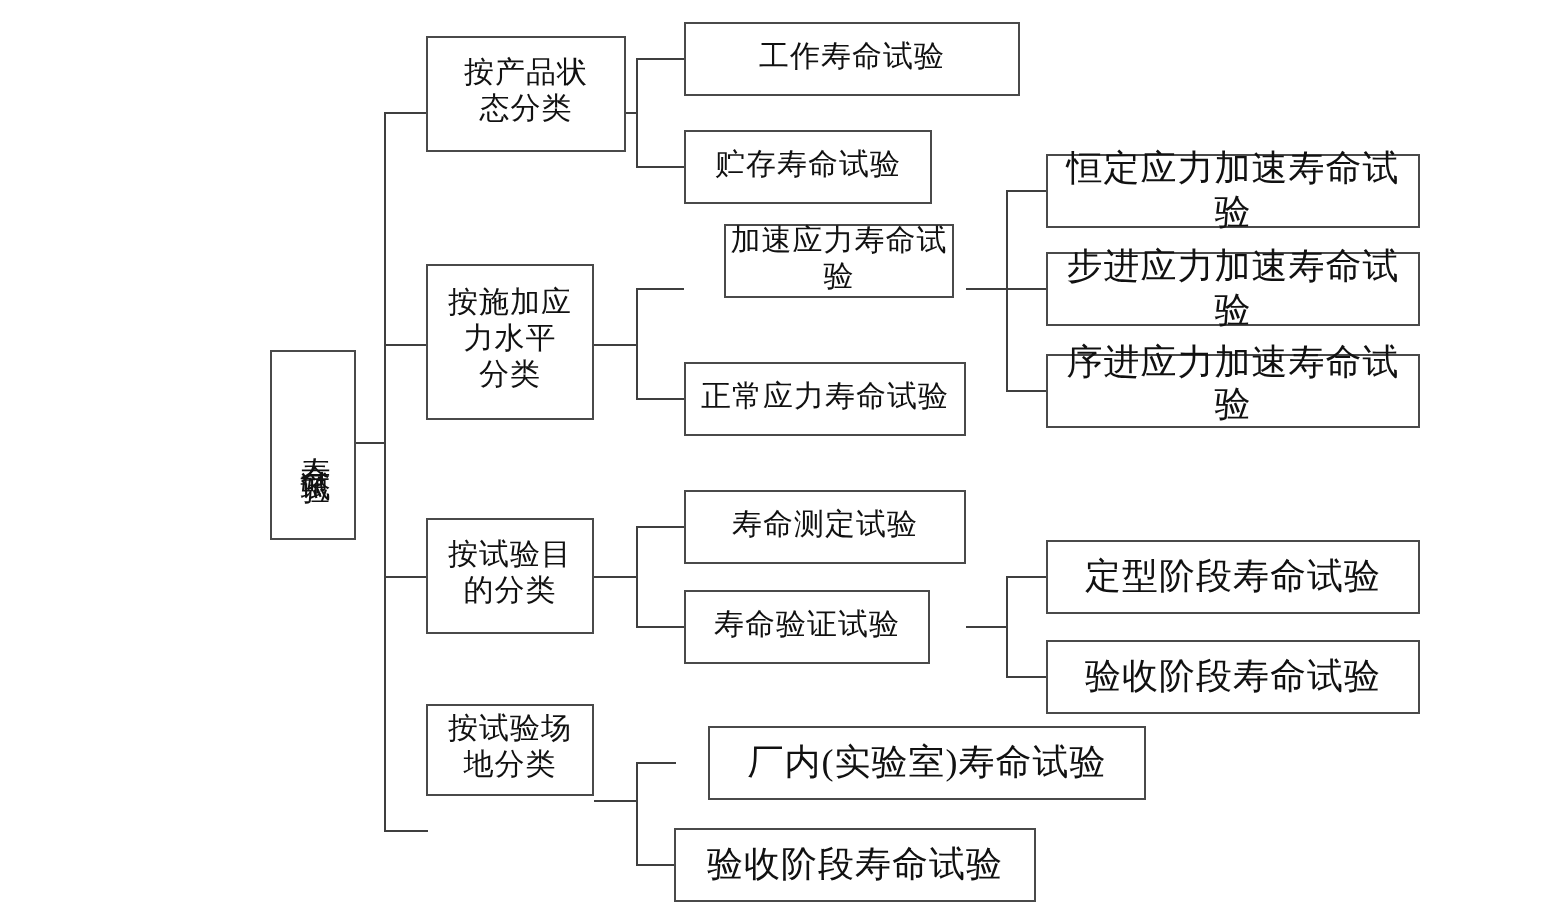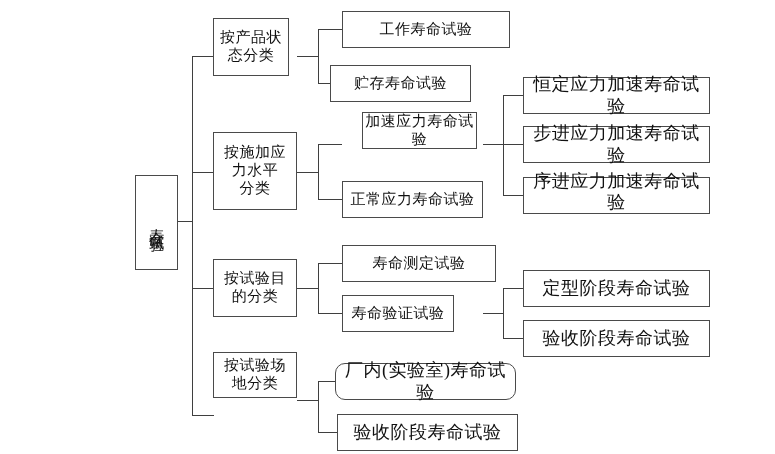--- a/index.html
+++ b/index.html
@@ -104,30 +104,30 @@
 
   <div class="line h" style="left:297px; top:400px; width:22px;"></div>
   <div class="line v" style="left:318px; top:381px; height:51px;"></div>
   <div class="line h" style="left:318px; top:381px; width:20px;"></div>
   <div class="line h" style="left:318px; top:432px; width:20px;"></div>
 
   <div class="node root" style="left:135px; top:175px; width:43px; height:95px;">
     <span class="txt">寿命试验</span>
   </div>
 
-  <div class="node level2" style="left:213px; top:18px; width:76px; height:58px;">
+  <div class="node level2" style="left:213px; top:18px; width:100px; height:58px;">
     <span class="txt">按产品状
 态分类</span>
   </div>
 
   <div class="node leaf" style="left:342px; top:11px; width:168px; height:37px;">
     <span class="txt">工作寿命试验</span>
   </div>
 
-  <div class="node leaf" style="left:330px; top:65px; width:141px; height:37px;">
+  <div class="node leaf" style="left:342px; top:65px; width:124px; height:37px;">
     <span class="txt">贮存寿命试验</span>
   </div>
 
   <div class="node level2" style="left:213px; top:132px; width:84px; height:78px;">
     <span class="txt">按施加应
 力水平
 分类</span>
   </div>
 
   <div class="node leaf" style="left:342px; top:112px; width:115px; height:37px;margin-left:20px;">
@@ -148,42 +148,42 @@
 
   <div class="node leaf-wide" style="left:523px; top:177px; width:187px; height:37px;align-items:flex-end;">
     <span class="txt">序进应力加速寿命试验</span>
   </div>
 
   <div class="node level2" style="left:213px; top:259px; width:84px; height:58px;">
     <span class="txt">按试验目
 的分类</span>
   </div>
 
-  <div class="node leaf" style="left:342px; top:245px; width:154px; height:37px;">
+  <div class="node leaf" style="left:342px; top:245px; width:141px; height:37px;">
     <span class="txt">寿命测定试验</span>
   </div>
 
-  <div class="node leaf" style="left:342px; top:295px; width:112px; height:37px;">
+  <div class="node leaf" style="left:342px; top:295px; width:123px; height:37px;">
     <span class="txt">寿命验证试验</span>
   </div>
 
   <div class="node leaf-wide" style="left:523px; top:270px; width:187px; height:37px;">
     <span class="txt">定型阶段寿命试验</span>
   </div>
 
   <div class="node leaf-wide" style="left:523px; top:320px; width:187px; height:37px;">
     <span class="txt">验收阶段寿命试验</span>
   </div>
 
   <div class="node level2" style="left:213px; top:352px; width:84px; height:46px;">
     <span class="txt">按试验场
 地分类</span>
   </div>
 
-  <div class="node leaf-wide" style="left:335px; top:363px; width:181px; height:37px;border-radius:10px;">
+  <div class="node leaf-wide" style="left:354px; top:363px; width:219px; height:37px;">
     <span class="txt">厂内(实验室)寿命试验</span>
   </div>
 
   <div class="node leaf-wide" style="left:337px; top:414px; width:181px; height:37px;">
     <span class="txt">验收阶段寿命试验</span>
   </div>
 
 </div>
 
 </body></html>

